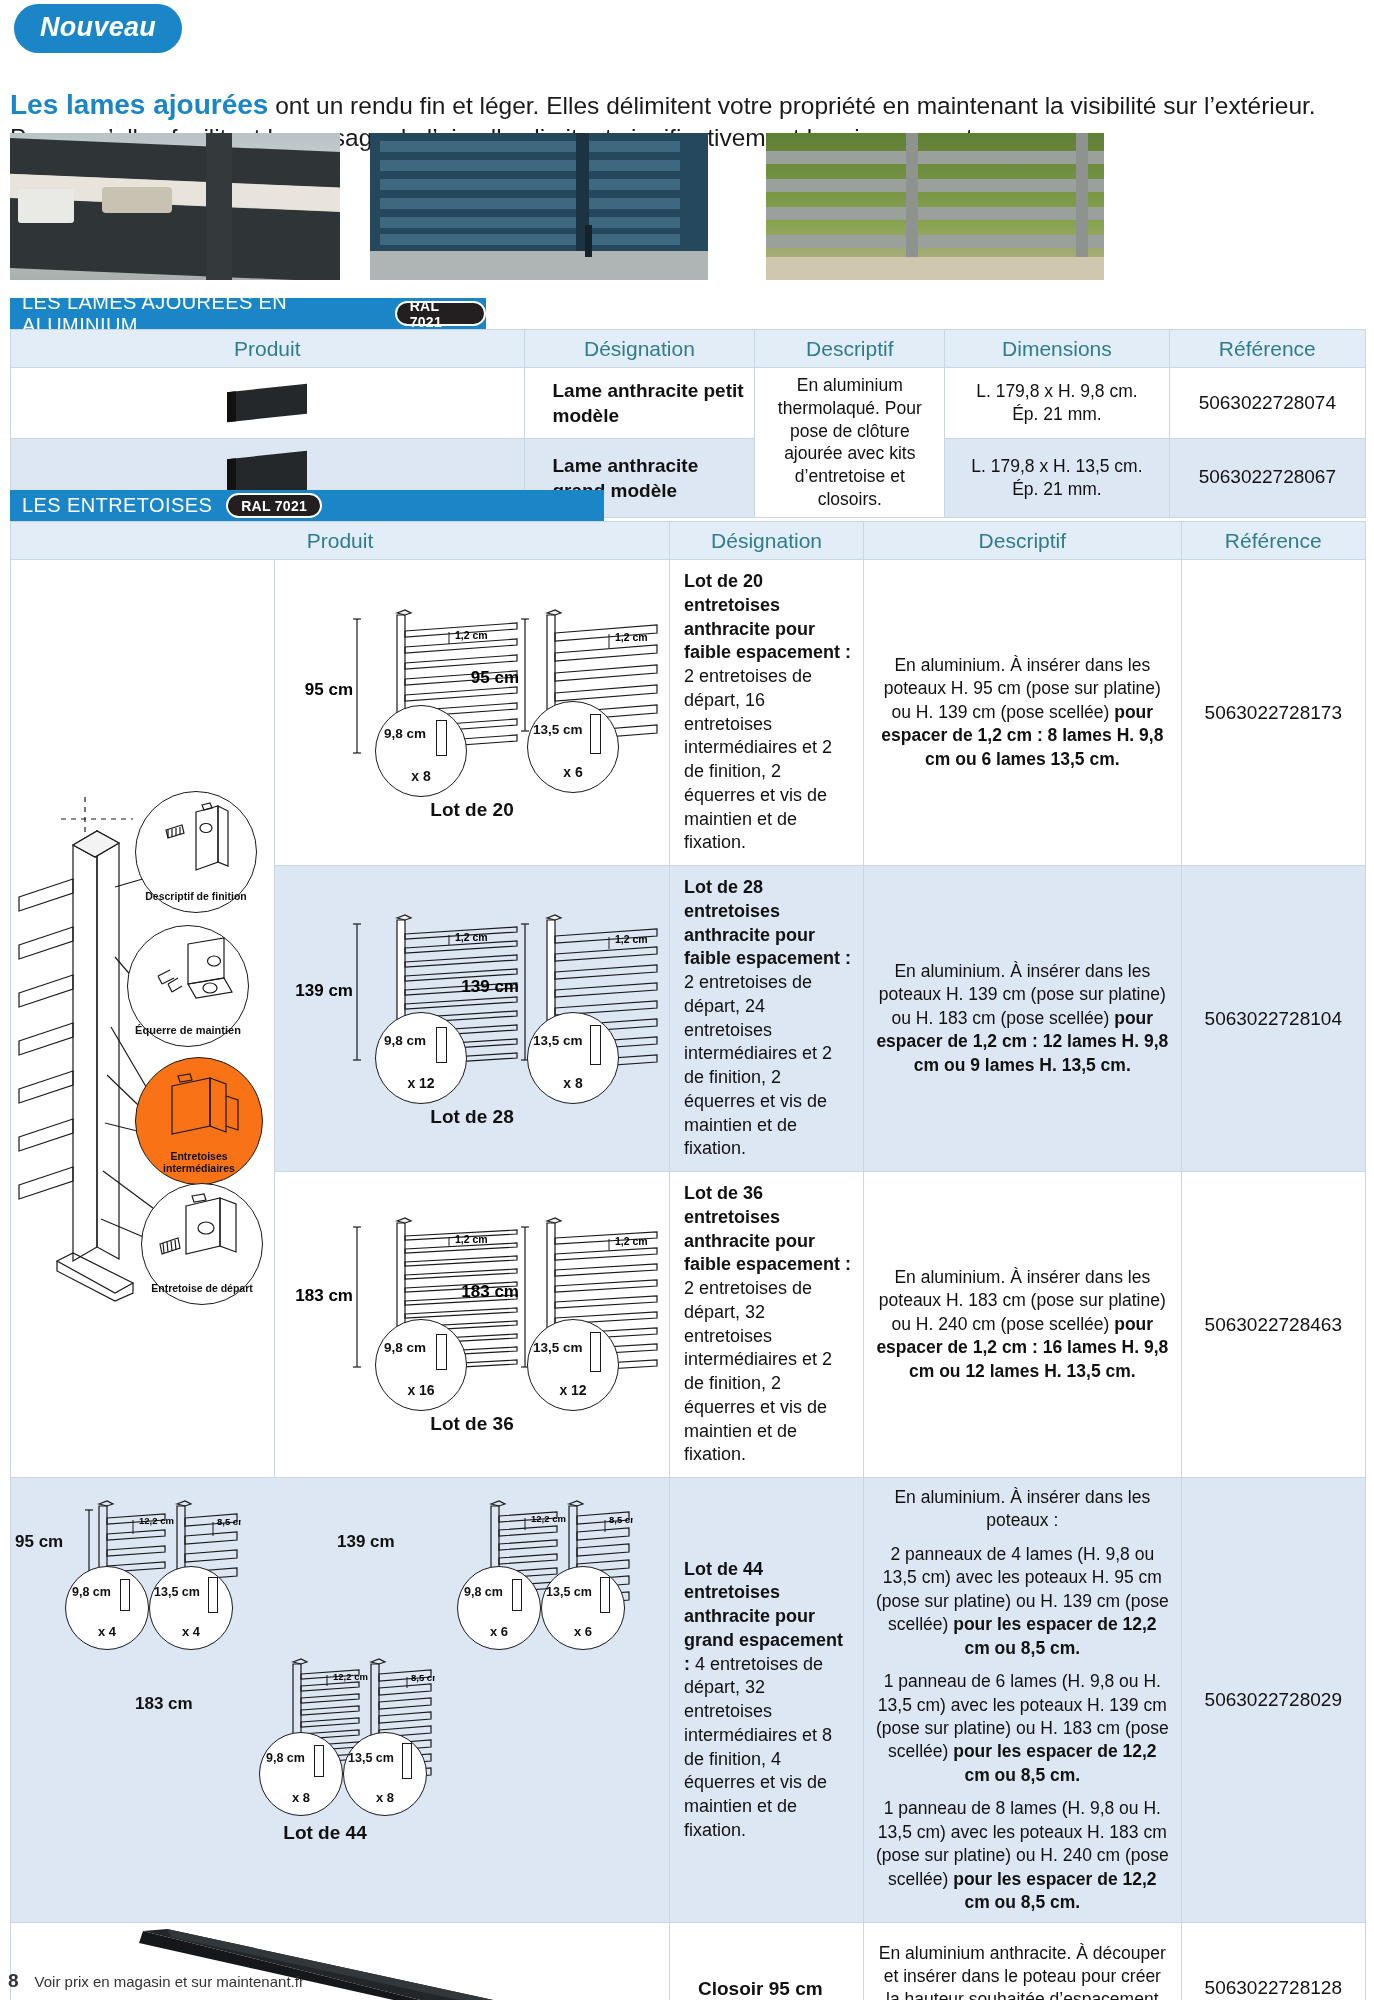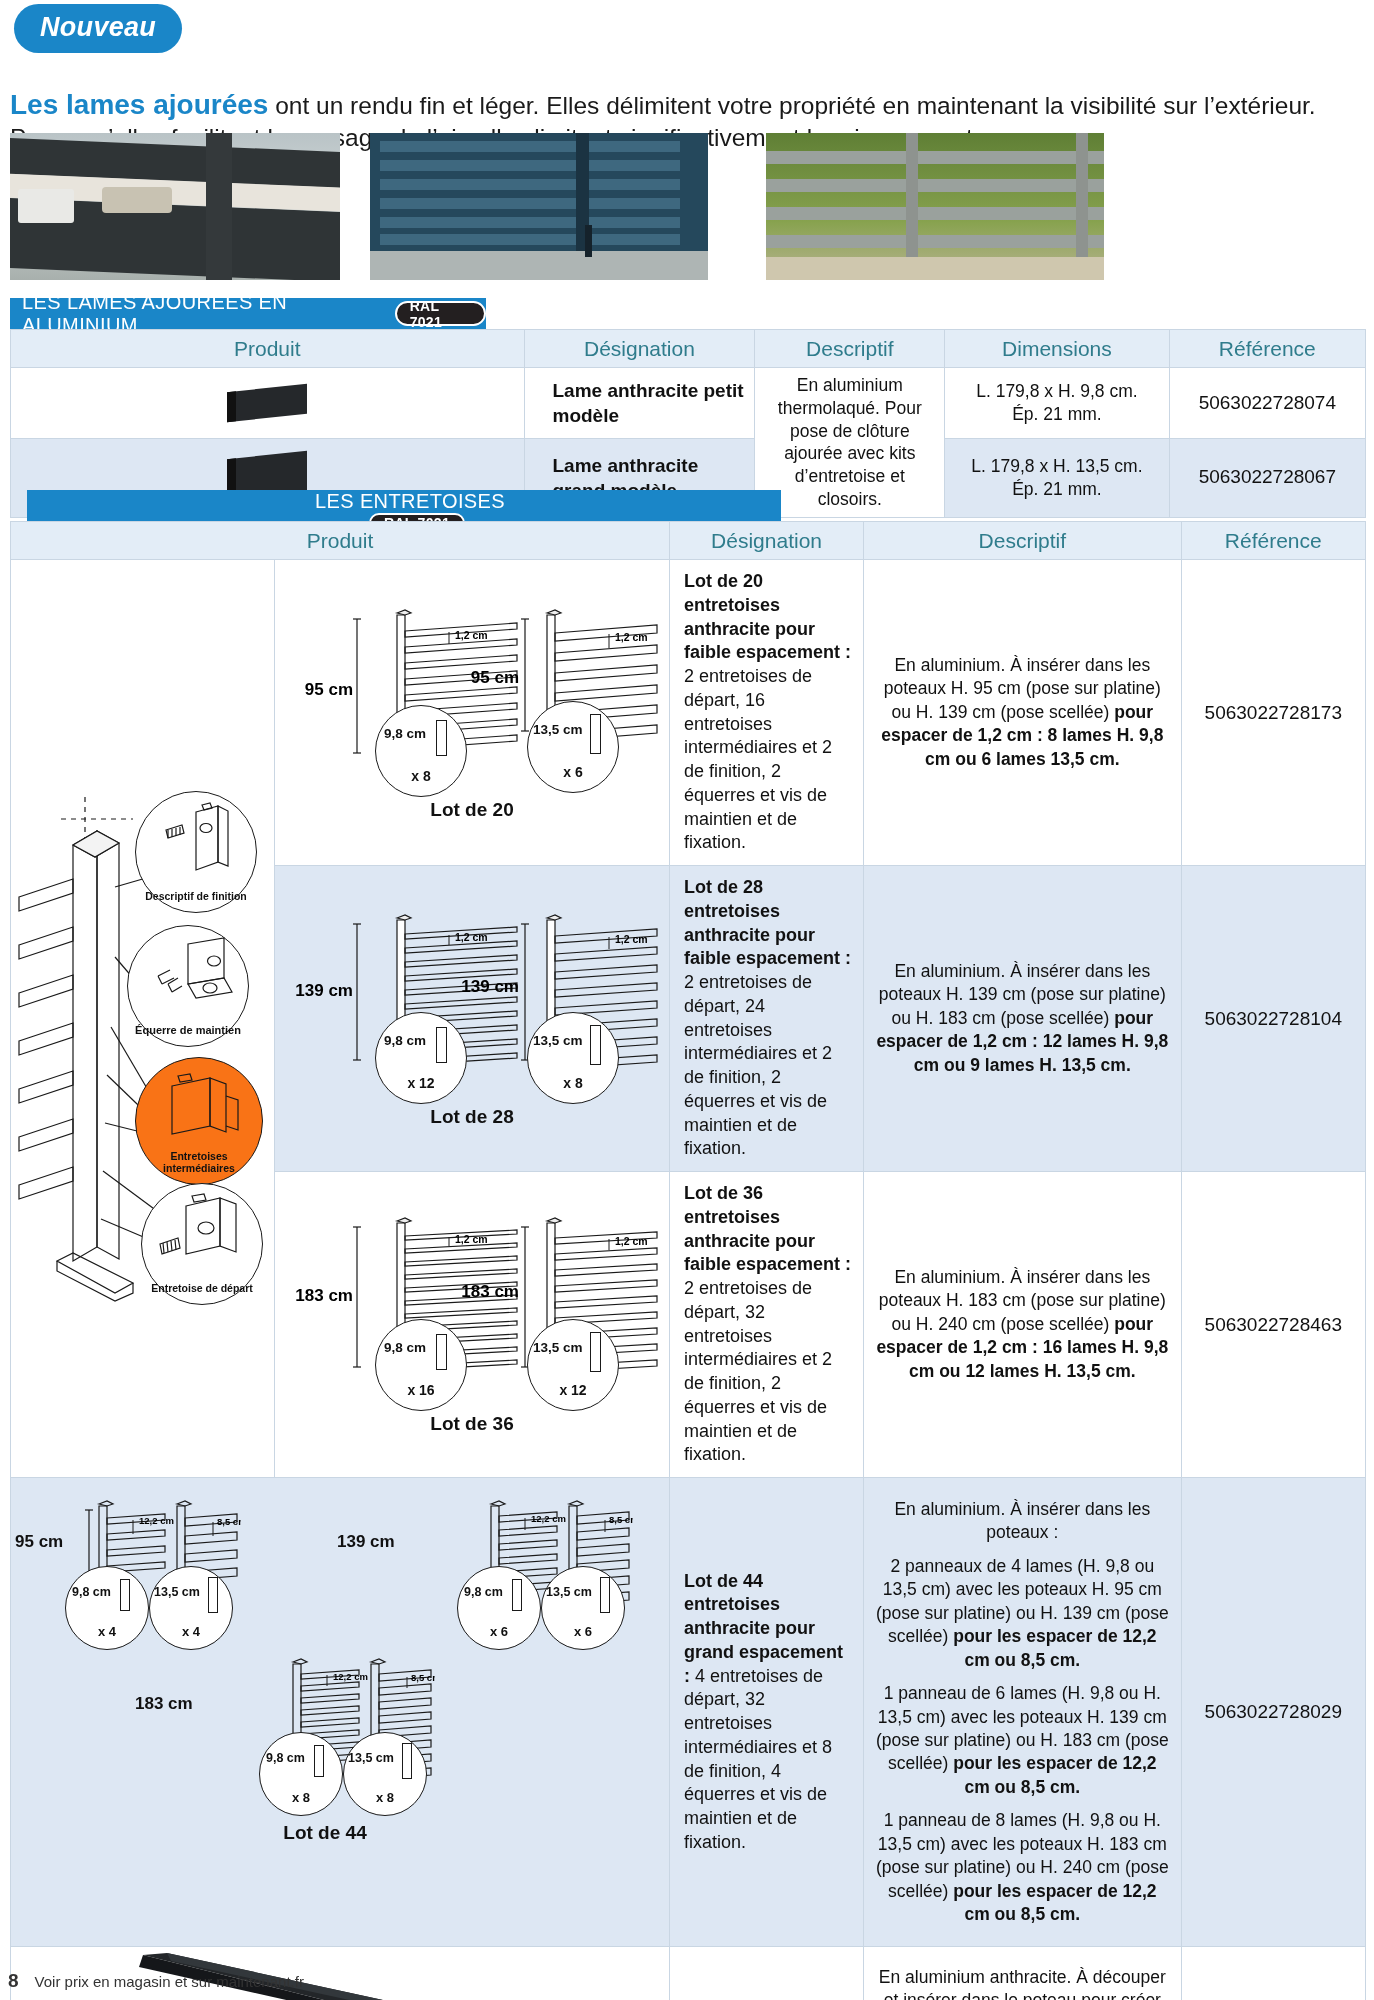--- a/index.html
+++ b/index.html
@@ -193,21 +193,21 @@
       <td class="cell desig">Lame anthracite grand modèle</td>
       <td class="cell">
         <div>L. 179,8 x H. 13,5 cm.</div>
         <div>Ép. 21 mm.</div>
       </td>
       <td class="cell" style="font-size:19px;">5063022728067</td>
     </tr>
   </tbody>
 </table>
 
-<div class="sec-bar" id="bar2" style="left:27px;top:490px;width:754px;flex-direction:column;">
+<div class="sec-bar" id="bar2" style="left:10px;top:490px;width:594px;">
   <span>LES ENTRETOISES</span>
   <span class="ral-pill">RAL 7021</span>
 </div>
 
 <table class="tbl t2" id="t2" style="left:10px;top:521px;width:1356px;">
   <thead>
     <tr>
       <th class="hdr-cell" colspan="2" style="width:650px;">Produit</th>
       <th class="hdr-cell" style="width:196px;">Désignation</th>
       <th class="hdr-cell" style="width:324px;">Descriptif</th>
@@ -643,21 +643,21 @@
             </div>
             <div class="lot-label" style="position:absolute;left:30px;top:162px;width:160px;">Lot de 44</div>
           </div>
 
         </div>
       </td>
       <td class="lotcell">
         <b>Lot de 44 entretoises anthracite pour grand espacement :</b>
         <span>4 entretoises de départ, 32 entretoises intermédiaires et 8 de finition, 4 équerres et vis de maintien et de fixation.</span>
       </td>
-      <td class="desccell" style="padding:20px 10px;">
+      <td class="desccell" style="padding:8px 10px;">
         <div style="margin-bottom:10px;">
           <span>En aluminium. À insérer dans les poteaux :</span>
         </div>
         <div style="margin-bottom:10px;">
           <span>2 panneaux de 4 lames (H. 9,8 ou 13,5 cm) avec les poteaux H. 95 cm (pose sur platine) ou H. 139 cm (pose scellée) </span><b>pour les espacer de 12,2 cm ou 8,5 cm.</b>
         </div>
         <div style="margin-bottom:10px;">
           <span>1 panneau de 6 lames (H. 9,8 ou H. 13,5 cm) avec les poteaux H. 139 cm (pose sur platine) ou H. 183 cm (pose scellée) </span><b>pour les espacer de 12,2 cm ou 8,5 cm.</b>
         </div>
         <div>

